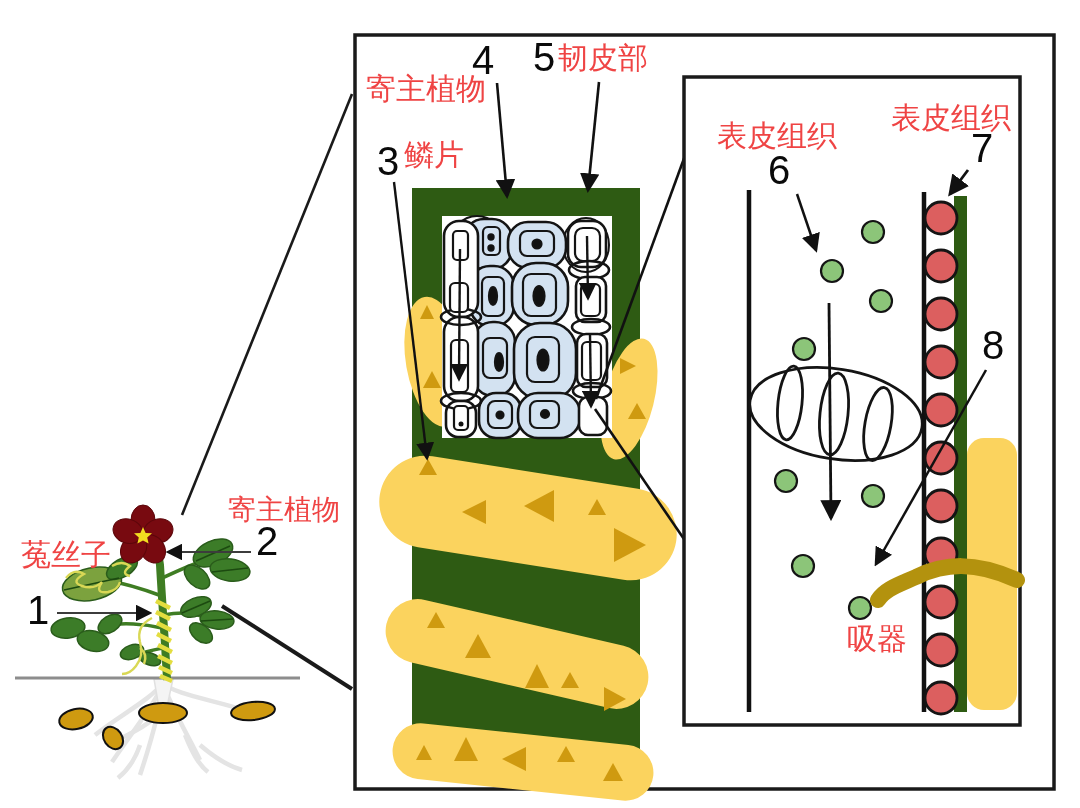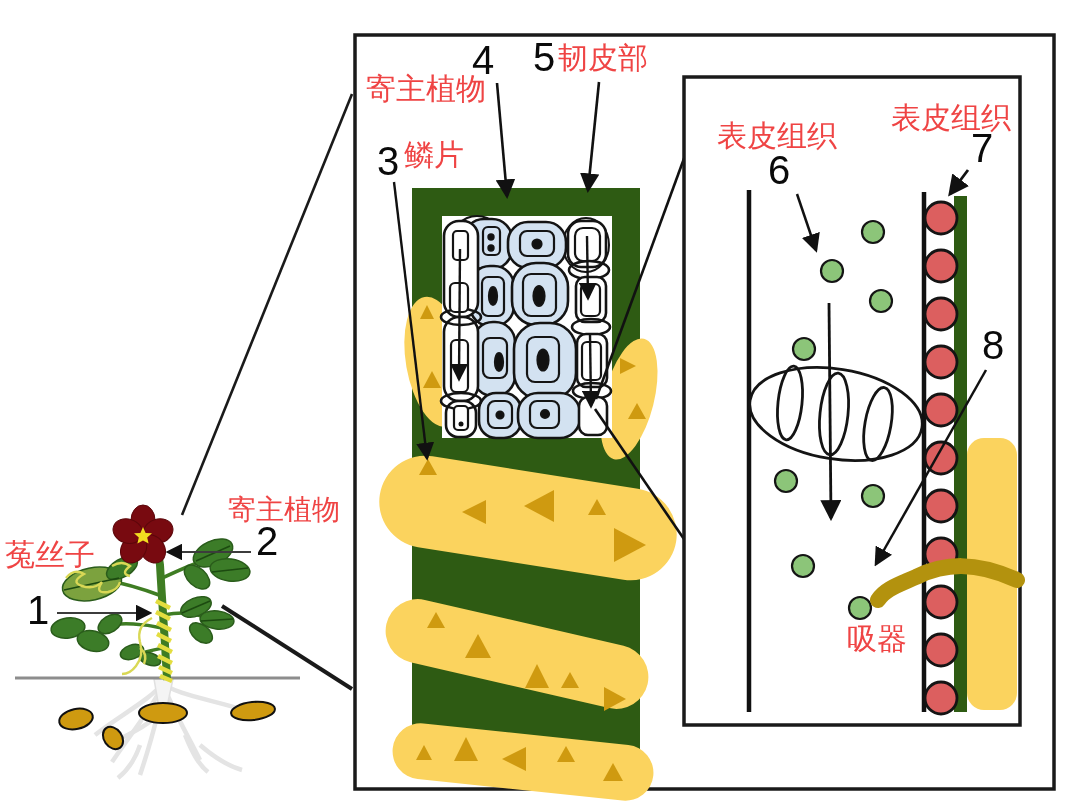--- a/index.html
+++ b/index.html
@@ -270,21 +270,21 @@
     </g>
   </g>
 
   <line x1="182" y1="515" x2="352" y2="94" stroke="#1a1a1a" stroke-width="2.6"></line>
   <line x1="222" y1="606" x2="352" y2="689" stroke="#1a1a1a" stroke-width="4"></line>
 
   <line x1="57" y1="613" x2="150" y2="613" stroke="#3c3c3c" stroke-width="2.2" marker-end="url(#ah)"></line>
   <line x1="251" y1="552" x2="168" y2="552" stroke="#3c3c3c" stroke-width="2.2" marker-end="url(#ah)"></line>
 </svg>
 
-<div class="lbl red" style="left:5px;top:540px">菟丝子</div>
+<div class="lbl red" style="left:21px;top:540px">菟丝子</div>
 <div class="lbl red sm" style="left:228px;top:496px">寄主植物</div>
 <div class="lbl num" style="left:27px;top:590px">1</div>
 <div class="lbl num" style="left:256px;top:521px">2</div>
 
 <div class="lbl num" style="left:377px;top:141px">3</div>
 <div class="lbl red" style="left:404px;top:140px">鳞片</div>
 <div class="lbl num" style="left:472px;top:40px">4</div>
 <div class="lbl red" style="left:366px;top:74px">寄主植物</div>
 <div class="lbl num" style="left:533px;top:37px">5</div>
 <div class="lbl red" style="left:558px;top:43px">韧皮部</div>

